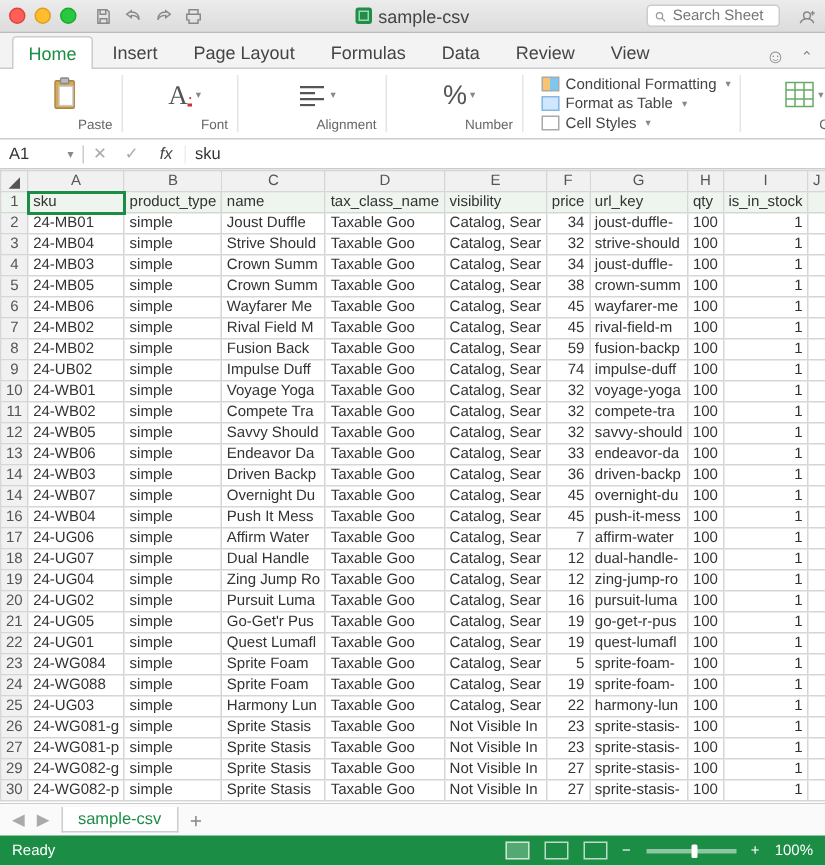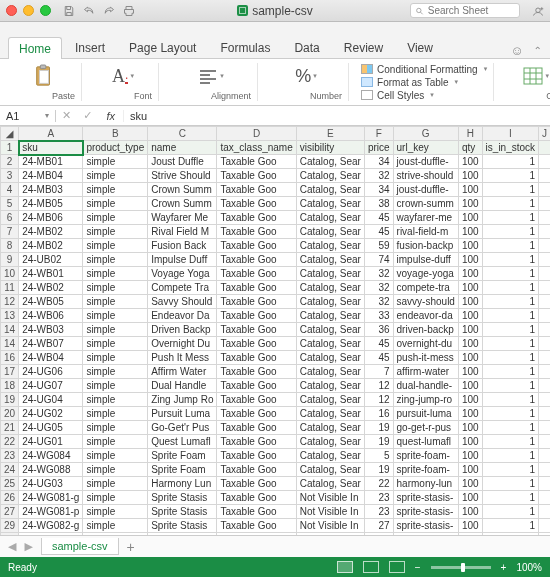--- a/index.html
+++ b/index.html
@@ -10,26 +10,26 @@
   .traffic { display:flex; gap:6px; }
   .dot { width:11px; height:11px; border-radius:50%; }
   .dot.red { background:#ff5f57; border:1px solid #e04438;}
   .dot.yellow { background:#ffbd2e; border:1px solid #dfa022;}
   .dot.green { background:#28c840; border:1px solid #1aaa2e;}
   .qat { display:flex; gap:8px; margin-left:6px; color:#888; }
   .qat svg, .titlebar .share svg { width:12px; height:12px; }
   .title-center { position:absolute; left:0; right:0; text-align:center; pointer-events:none; font-size:12px; color:#444; display:flex; justify-content:center; align-items:center; gap:4px; }
   .title-center .xls { width:11px; height:11px; background:#1d8f46; display:inline-block; border-radius:2px; position:relative;}
   .title-center .xls::after{content:'';position:absolute;inset:2px;border:1px solid rgba(255,255,255,.6);}
-  .search { margin-left:auto; display:flex; align-items:center; gap:4px; background:#fff; border:1px solid #ccc; border-radius:3px; padding:1px 4px; width:110px;}
+  .search { margin-left:auto; display:flex; align-items:center; gap:4px; background:#fff; border:1px solid #ccc; border-radius:3px; padding:1px 4px; width:89px;}
   .search input{ border:none; outline:none; font-size:10px; width:100%; color:#888;}
   .share { margin-left:6px; color:#777; display:flex; align-items:center;}
 
   
-  .tabstrip { height:37px; display:flex; align-items:flex-end; padding:0 8px; border-bottom:1px solid #ccc; gap:2px; background:#f3f3f3;}
+  .tabstrip { height:24px; display:flex; align-items:flex-end; padding:0 8px; border-bottom:1px solid #ccc; gap:2px; background:#f3f3f3;}
   .tab { padding:4px 10px 3px; font-size:12px; color:#444; border:1px solid transparent; border-bottom:none; cursor:pointer;}
   .tab.active { background:#fff; border-color:#ccc; color:#1b8d45; font-weight:500; border-radius:3px 3px 0 0; position:relative; top:1px;}
   .tabstrip .help{ margin-left:auto; color:#888; font-size:13px; display:flex; gap:10px; align-items:center;}
 
   
   .ribbon { background:#fff; border-bottom:1px solid #ccc; padding:4px 6px; display:flex; gap:6px; }
   .group { display:flex; flex-direction:column; align-items:center; gap:2px; padding:0 6px; border-right:1px solid #e5e5e5;}
   .group:last-child{border-right:none;}
   .group .icon { height:26px; display:flex; align-items:center; justify-content:center; color:#555;}
   .group .label { font-size:9px; color:#666;padding-left:40px;}

